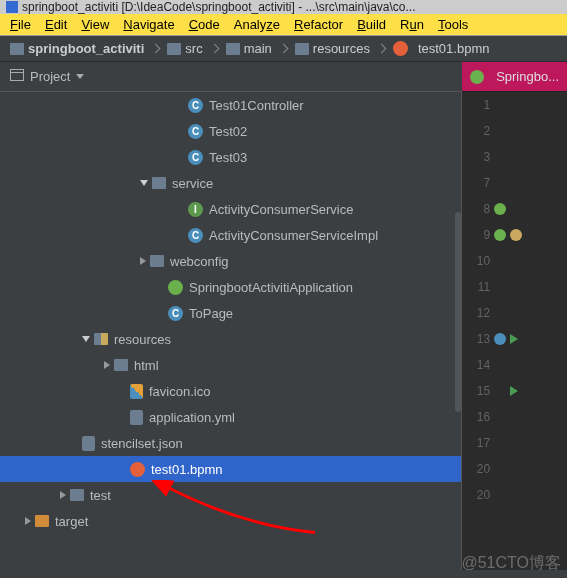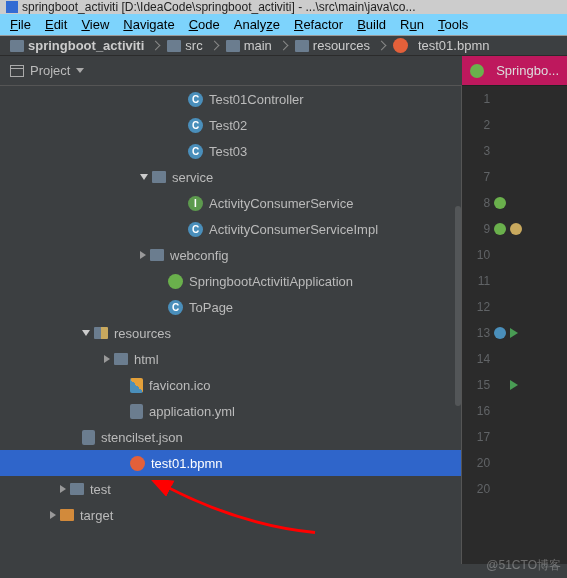--- a/index.html
+++ b/index.html
@@ -1,29 +1,29 @@
 <!DOCTYPE html>
 <html><head>
 <meta charset="utf-8">
 <style>
   * { box-sizing: border-box; margin: 0; padding: 0; font-family: -apple-system, "Segoe UI", Arial, sans-serif; }
   body { width: 567px; height: 578px; background: #3c3f41; color: #bbbbbb; font-size: 13px; overflow: hidden; position: relative; }
   .titlebar { height: 14px; background: #ccc; color: #222; padding-left: 6px; font-size: 12px; display: flex; align-items: center; overflow: hidden; white-space: nowrap; }
   .titlebar .winicon { width: 12px; height: 12px; background: #336bd3; margin-right: 4px; }
-  .menubar { height: 22px; background: #7dd3fc; color: #000; display: flex; align-items: center; padding: 0 4px; gap: 2px; border-bottom: 1px solid #999; }
+  .menubar { height: 22px; background: #fde047; color: #000; display: flex; align-items: center; padding: 0 4px; gap: 2px; border-bottom: 1px solid #999; }
   .menubar span { padding: 2px 6px; }
   .menubar span u { text-decoration: underline; }
-  .crumbbar { height: 20px; background: #3c3f41; display: flex; align-items: center; padding: 0 6px; gap: 2px; border-bottom: 1px solid #2b2b2b; }
+  .crumbbar { height: 26px; background: #3c3f41; display: flex; align-items: center; padding: 0 6px; gap: 2px; border-bottom: 1px solid #2b2b2b; }
   .crumb { display: flex; align-items: center; gap: 4px; padding: 2px 4px; color: #ccc; }
   .crumb.project { font-weight: bold; }
   .chev { width: 7px; height: 7px; border-right: 1px solid #888; border-top: 1px solid #888; transform: rotate(45deg); margin: 0 2px; }
   .foldericon { width: 14px; height: 12px; background: #6b7d8f; border-radius: 1px; position: relative; }
   .foldericon.orange { background: #d28a3b; }
   .toolbar { height: 30px; background: #3c3f41; display: flex; align-items: center; border-bottom: 1px solid #555; }
-  .toolbar-left { display: flex; align-items: center; gap: 6px; padding: 0 10px; }
+  .toolbar-left { display: flex; align-items: flex-start; gap: 6px; padding: 0 10px; }
   .toolbar-right { margin-left: auto; display: flex; align-items: center; gap: 10px; padding-right: 10px; color: #aaa; }
   .projlabel { display: flex; align-items: center; gap: 6px; }
   .proj-dd { width: 0; height: 0; border-left: 4px solid transparent; border-right: 4px solid transparent; border-top: 5px solid #aaa; }
   .windowicon { width: 14px; height: 12px; border: 1px solid #aaa; position: relative; }
   .windowicon::before { content: ""; position: absolute; left: 0; right: 0; top: 2px; border-top: 1px solid #aaa; }
   .gearicon { width: 14px; height: 14px; border: 1px dotted #aaa; border-radius: 50%; }
   .main { display: flex; height: calc(578px - 14px - 22px - 34px - 30px); }
   .tree { width: 462px; overflow: hidden; background: #3c3f41; position: relative; }
   .tree-scroll { position: absolute; right: 0; top: 0; width: 6px; height: 300px; background: rgba(255,255,255,0.12); border-radius: 3px; }
   .row { display: flex; align-items: center; height: 26px; white-space: nowrap; }
@@ -44,21 +44,21 @@
   .tab { height: 30px; background: #be185d; display: flex; align-items: center; gap: 6px; padding: 0 8px; color: #ddd; border-bottom: 1px solid #222; margin-top: -30px; }
   .gutter { display: flex; flex-direction: column; }
   .gline { height: 26px; display: flex; align-items: center; gap: 4px; padding: 0 6px; color: #606366; font-family: Consolas, monospace; font-size: 12px; }
   .gline .num { width: 22px; text-align: right; }
   .runicon { width: 0; height: 0; border-top: 5px solid transparent; border-bottom: 5px solid transparent; border-left: 8px solid #499c54; }
   .gmark { width: 12px; height: 12px; border-radius: 50%; }
   .gmark.spring { background: #6ab04c; }
   .gmark.blue { background: #4a8fbb; }
   .arrow-annot { position: absolute; left: 130px; top: 480px; width: 220px; height: 60px; pointer-events: none; }
   .arrow-line { stroke: #ff0000; stroke-width: 4; fill: none; }
-  .watermark { position: absolute; right: 6px; bottom: 4px; color: rgba(255,255,255,0.3); font-size: 12px; }
+  .watermark { position: absolute; right: 6px; bottom: 4px; color: rgba(255,255,255,0.3); font-size: 16px; }
 </style>
 </head>
 <body>
 
 <div class="titlebar">
   <span class="winicon"></span>
   <span>springboot_activiti [D:\IdeaCode\springboot_activiti] - ...\src\main\java\co...</span>
 </div>
 
 <div class="menubar">
@@ -194,21 +194,21 @@
     <div class="row selected" style="padding-left:118px">
         <span class="arrow none"></span>
         <span class="ficon bpmn"></span>
         <span>test01.bpmn</span>
       </div>
     <div class="row" style="padding-left:60px">
         <span class="arrow right"></span>
         <span class="pkgicon"></span>
         <span>test</span>
       </div>
-    <div class="row" style="padding-left:50px">
+    <div class="row" style="padding-left:25px">
         <span class="arrow right"></span>
         <span class="foldericon orange"></span>
         <span style="margin-left:6px">target</span>
       </div>
     <div class="tree-scroll" style="top:120px;height:200px"></div>
   </div>
 
   <div class="editor">
     <div class="tab">
       <span class="ficon class" style="background:#6ab04c;width:14px;height:14px"></span>

